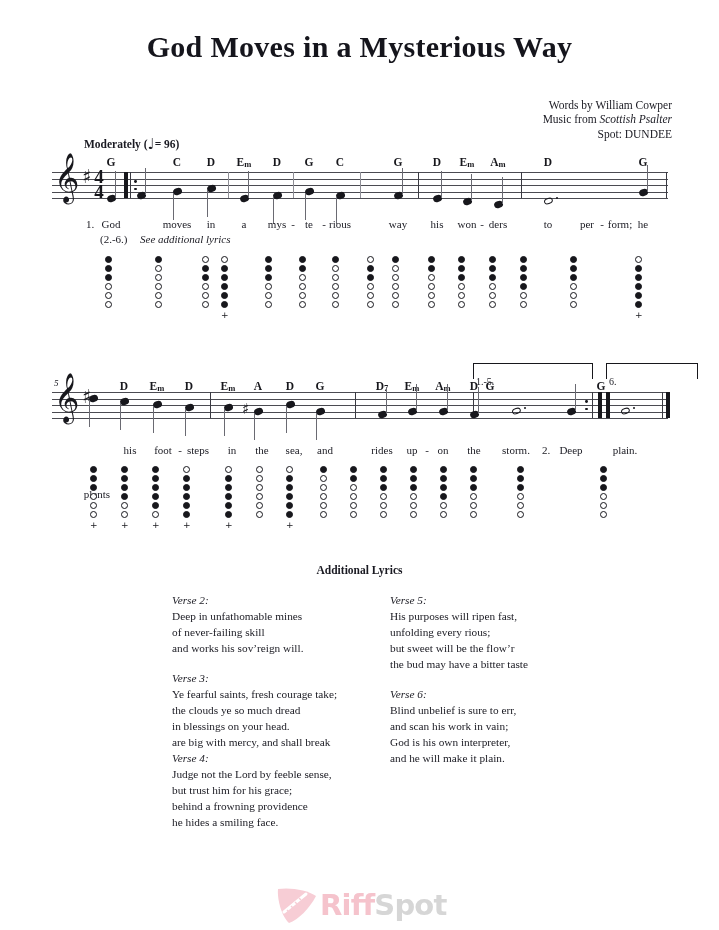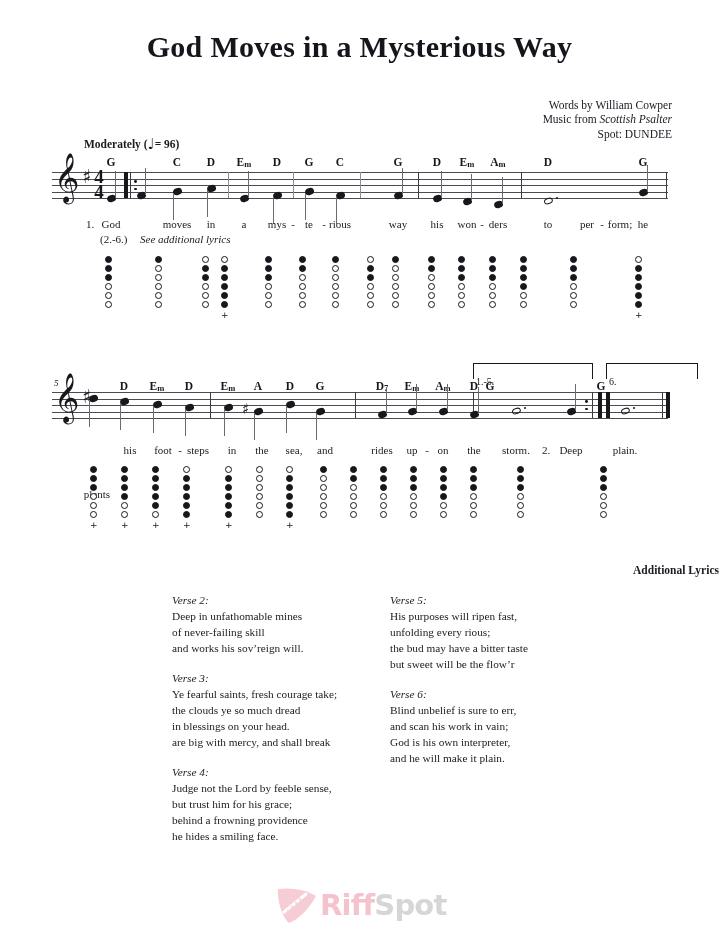--- a/index.html
+++ b/index.html
@@ -126,21 +126,21 @@
     border:1.1px solid #17171c;box-sizing:border-box;background:#fff;
   }
   .fing .hole.filled{background:#17171c;}
   .fing .plus{
     position:absolute;left:0;width:7px;text-align:center;
     font-size:9px;line-height:9px;font-family:"DejaVu Sans",sans-serif;color:#17171c;
   }
 
   
   .addhead{
-    position:absolute;left:0;top:564px;width:719px;text-align:right;
+    position:absolute;left:0;top:564px;width:719px;text-align:center;
     font-size:11.5px;font-weight:bold;
   }
   .verseblk{position:absolute;font-size:11.3px;line-height:16px;}
   .verseblk .vlabel{font-style:italic;}
 
   
   .logo{
     position:absolute;left:276px;top:884px;width:180px;height:42px;
   }
   .logo .pick{
@@ -663,42 +663,42 @@
     </div>
 
   <div class="addhead">Additional Lyrics</div>
   <div class="verseblk" id="verses-left" style="left:172px;top:592px;width:205px;">
       <div class="verse" style="margin-bottom:14px;">
         <div class="vlabel">Verse 2:</div>
         <div class="vline">Deep in unfathomable mines</div>
         <div class="vline">of never-failing skill</div>
         <div class="vline">and works his sov’reign will.</div>
       </div>
-      <div class="verse" style="margin-bottom:14px;font-family:Liberation Serif, serif;">
+      <div class="verse" style="font-family:Liberation Serif, serif;">
         <div class="vlabel">Verse 3:</div>
         <div class="vline">Ye fearful saints, fresh courage take;</div>
         <div class="vline">the clouds ye so much dread</div>
         <div class="vline">in blessings on your head.</div>
         <div class="vline">are big with mercy, and shall break</div>
       </div>
       <div class="verse" style="margin-bottom:14px;">
         <div class="vlabel">Verse 4:</div>
         <div class="vline">Judge not the Lord by feeble sense,</div>
         <div class="vline">but trust him for his grace;</div>
         <div class="vline">behind a frowning providence</div>
         <div class="vline">he hides a smiling face.</div>
       </div>
     </div>
   <div class="verseblk" id="verses-right" style="left:390px;top:592px;width:210px;">
       <div class="verse" style="margin-bottom:14px;">
         <div class="vlabel">Verse 5:</div>
         <div class="vline">His purposes will ripen fast,</div>
         <div class="vline">unfolding every rious;</div>
+        <div class="vline">but sweet will be the flow’r</div>
         <div class="vline">the bud may have a bitter taste</div>
-        <div class="vline">but sweet will be the flow’r</div>
       </div>
       <div class="verse" style="margin-bottom:14px;">
         <div class="vlabel">Verse 6:</div>
         <div class="vline">Blind unbelief is sure to err,</div>
         <div class="vline">and scan his work in vain;</div>
         <div class="vline">God is his own interpreter,</div>
         <div class="vline">and he will make it plain.</div>
       </div>
     </div>
 

